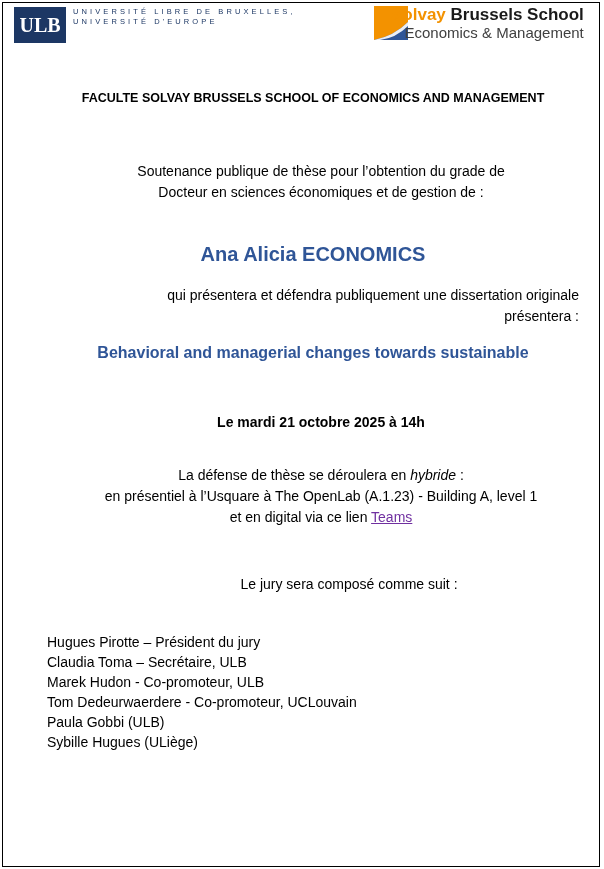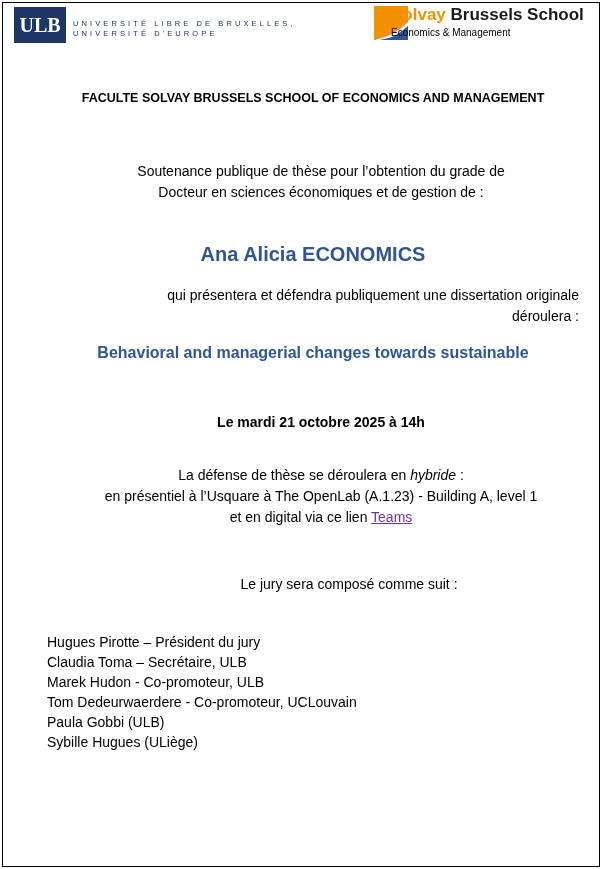--- a/index.html
+++ b/index.html
@@ -1,25 +1,25 @@
 <!DOCTYPE html>
 <html><head>
 <meta charset="utf-8">
 <style>
   html, body { margin:0; padding:0; background:#ffffff; }
   body { width:604px; height:869px; position:relative; overflow:hidden; font-family:"Liberation Sans", sans-serif; color:#000; }
   .page { position:absolute; left:2px; top:2px; width:596px; height:863px; border:1px solid #000; box-sizing:content-box; }
   .abs { position:absolute; }
   .ulb-box { left:11px; top:4px; width:52px; height:36px; background:#1c3764; color:#fff; font-family:"Liberation Serif", serif; font-weight:bold; font-size:20px; display:flex; align-items:center; justify-content:center; letter-spacing:0px; }
-  .ulb-text { left:70px; top:16px; font-size:7.5px; color:#1c3764; letter-spacing:3.1px; line-height:10px; white-space:nowrap; }
+  .ulb-text { left:70px; top:4px; font-size:7.5px; color:#1c3764; letter-spacing:3.1px; line-height:10px; white-space:nowrap; }
   .solvay-mark { left:371px; top:3px; width:34px; height:34px; }
   .solvay-text { left:388px; top:3px; white-space:nowrap; }
   .solvay-l1 { font-size:17px; font-weight:bold; line-height:18px; color:#1a1a1a; }
   .solvay-l1 .orange { color:#f39200; }
-  .solvay-l2 { font-size:10px; line-height:17px; color:#000000; }
+  .solvay-l2 { font-size:15px; line-height:17px; color:#404040;text-align:right; }
   .center { left:12px; width:596px; text-align:center; }
   .faculty { top:88px; font-size:12.5px; font-weight:bold; }
   .intro { top:158px; left:40px; width:556px; font-size:14px; line-height:21px; }
   .name { top:240px; font-size:20px; font-weight:bold; color:#2f5597; }
   .present { top:282px; left:20px; width:556px; font-size:14px; line-height:21px; }
   .title { top:339px; font-size:16px; font-weight:bold; color:#2f5597; line-height:22px; }
   .date { top:411px; left:30px; width:576px; font-size:14px; font-weight:bold; }
   .defense { top:462px; left:30px; width:576px; font-size:14px; line-height:21px; }
   .defense a { color:#7030a0; text-decoration:underline; }
   .jury-intro { top:573px; left:58px; width:576px; font-size:14px; }
@@ -56,21 +56,21 @@
 
   <div class="abs intro" style="text-align:center;">
     <div>Soutenance publique de thèse pour l’obtention du grade de</div>
     <div>Docteur en sciences économiques et de gestion de :</div>
   </div>
 
   <div class="abs center name">Ana Alicia ECONOMICS</div>
 
   <div class="abs present" style="text-align:right;">
     <div>qui présentera et défendra publiquement une dissertation originale</div>
-    <div>déroulera :</div>
+    <div>présentera :</div>
   </div>
 
   <div class="abs center title">
     <div>Behavioral and managerial changes towards sustainable</div>
   </div>
 
   <div class="abs date" style="text-align:center;">Le mardi 21 octobre 2025 à 14h</div>
 
   <div class="abs defense" style="text-align:center;">
     <div>

